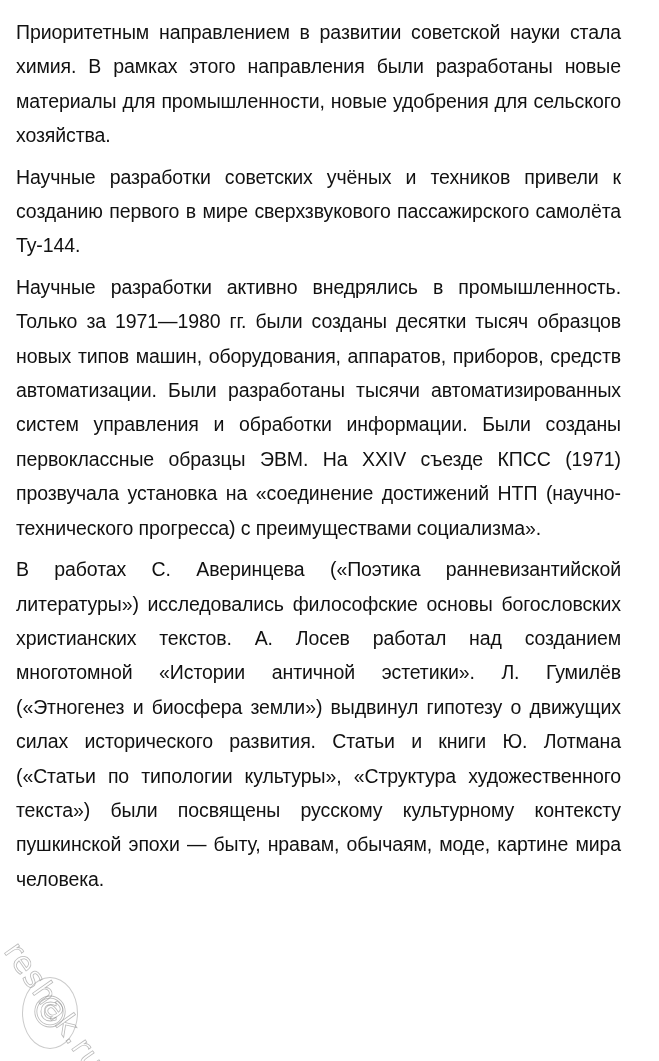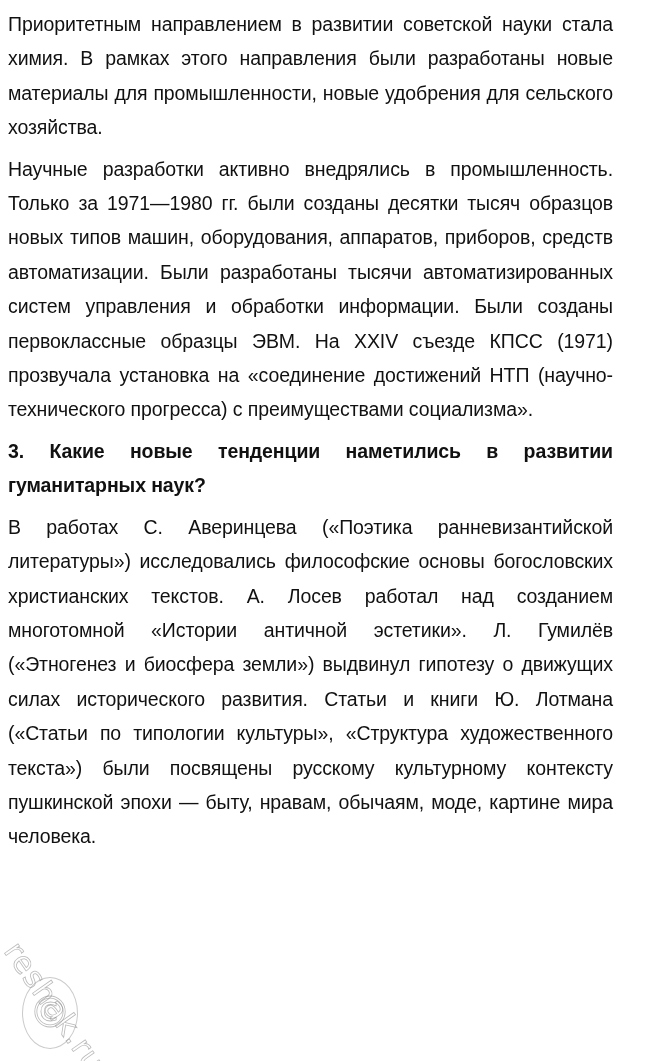--- a/index.html
+++ b/index.html
@@ -13,21 +13,21 @@
     overflow: hidden;
     position: relative;
     font-family: "Liberation Sans", "DejaVu Sans", sans-serif;
     color: #111111;
   }
   .page {
     position: absolute;
     left: 0;
     top: 0;
     width: 605px;
-    padding: 8px;
+    padding: 16px;
   }
   .para {
     margin: 0 0 7px 0;
     font-size: 19.5px;
     line-height: 34.4px;
     text-align: justify;
     text-align-last: left;
     letter-spacing: -0.1px;
     word-spacing: 0px;
   }
@@ -80,21 +80,21 @@
     text-align: center;
     color: transparent;
     -webkit-text-stroke: 0.8px rgba(140,140,140,0.6);
   }
 </style>
 </head>
 <body>
 
 <div class="page">
   <p class="para">Приоритетным направлением в развитии советской науки стала химия. В рамках этого направления были разработаны новые материалы для промышленности, новые удобрения для сельского хозяйства.</p>
+  <p class="para">Научные разработки советских учёных и техников привели к созданию первого в мире сверхзвукового пассажирского самолёта Ту-144.</p>
   <p class="para">Научные разработки активно внедрялись в промышленность. Только за 1971—1980 гг. были созданы десятки тысяч образцов новых типов машин, оборудования, аппаратов, приборов, средств автоматизации. Были разработаны тысячи автоматизированных систем управления и обработки информации. Были созданы первоклассные образцы ЭВМ. На XXIV съезде КПСС (1971) прозвучала установка на «соединение достижений НТП (научно-технического прогресса) с преимуществами социализма».</p>
-  <h3 class="heading">3. Какие новые тенденции наметились в развитии гуманитарных наук?</h3>
   <p class="para">В работах С. Аверинцева («Поэтика ранневизантийской литературы») исследовались философские основы богословских христианских текстов. А. Лосев работал над созданием многотомной «Истории античной эстетики». Л. Гумилёв («Этногенез и биосфера земли») выдвинул гипотезу о движущих силах исторического развития. Статьи и книги Ю. Лотмана («Статьи по типологии культуры», «Структура художественного текста») были посвящены русскому культурному контексту пушкинской эпохи — быту, нравам, обычаям, моде, картине мира человека.</p>
 </div>
 
 <div class="watermark">
   <span class="wm-text">reshak.ru</span>
   <span class="wm-copy">©</span>
 </div>
 
 </body></html>

